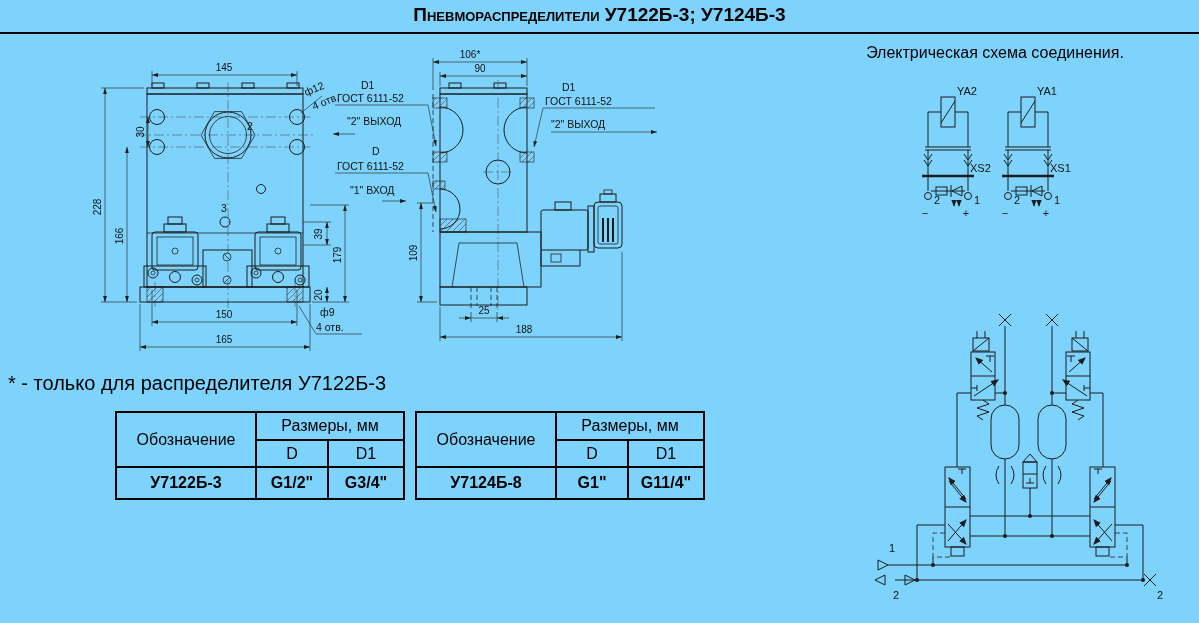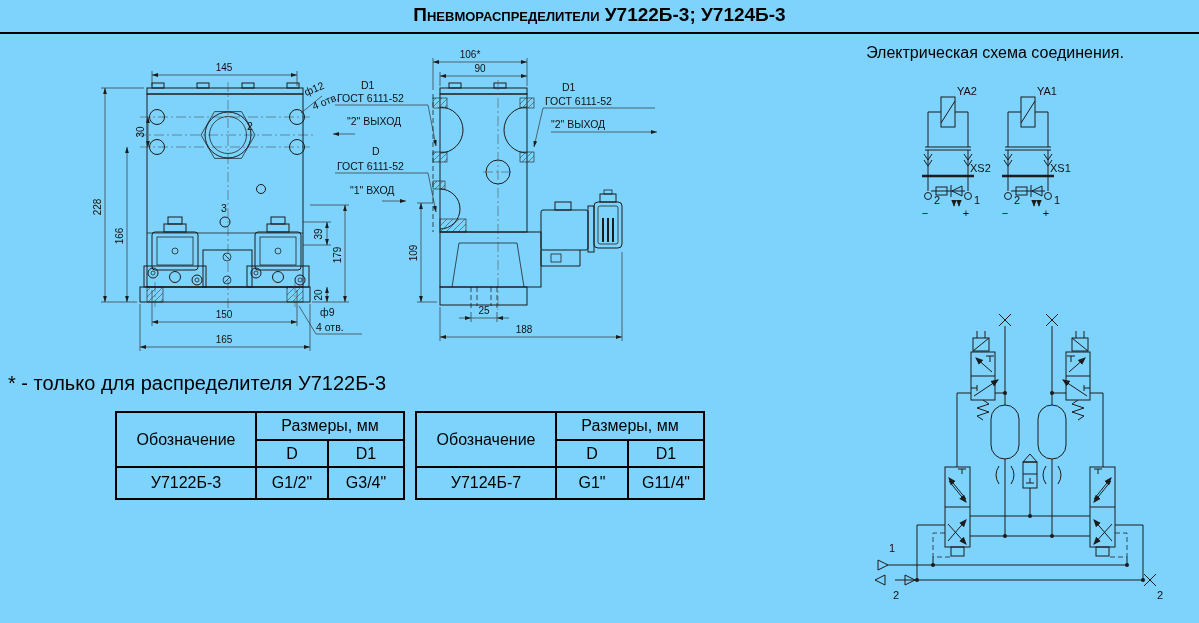--- a/index.html
+++ b/index.html
@@ -25,21 +25,21 @@
   .dl {stroke:#333;stroke-width:0.7;fill:none;}
   .thk{stroke:#1c1c1c;stroke-width:2.6;fill:none;}
   .dot{fill:#1c1c1c;stroke:none;}
   table.spec{position:absolute;border-collapse:collapse;font-size:16px;margin-top:8px;}
   table.spec td{border:2px solid #000;text-align:center;vertical-align:middle;padding:0;}
   td.c-des{width:138px;}
   td.c-d{width:70px;}
   td.c-d1{width:74px;}
   tr.r1 td{height:26px;}
   tr.r2 td{height:25px;}
-  tr.r3 td{height:30px;}
+  tr.r3 td{height:30px;font-weight:bold;}
   #tbl1{left:115px;top:403px;}
   #tbl2{left:415px;top:403px;}
 </style>
 </head>
 <body>
 
 <div id="page">
 
   <div id="title" class="abs">
     <span class="sc">Пневмораспределители</span>
@@ -498,20 +498,20 @@
     <tbody>
         <tr class="r1">
       <td class="c-des" rowspan="2">Обозначение</td>
       <td colspan="2">Размеры, мм</td>
     </tr>
     <tr class="r2">
       <td class="c-d">D</td>
       <td class="c-d1">D1</td>
     </tr>
     <tr class="r3">
-      <td>У7124Б-7</td>
+      <td>У7124Б-8</td>
       <td>G1"</td>
       <td>G11/4"</td>
     </tr>
   </tbody>
     </table>
 
 </div>
 
 </body></html>

